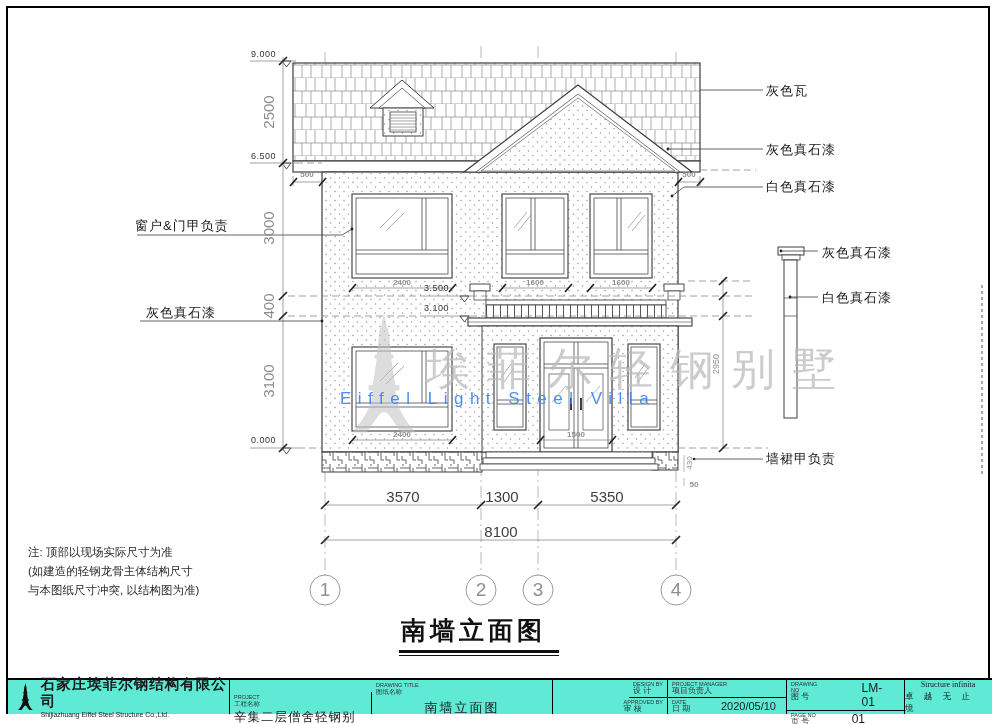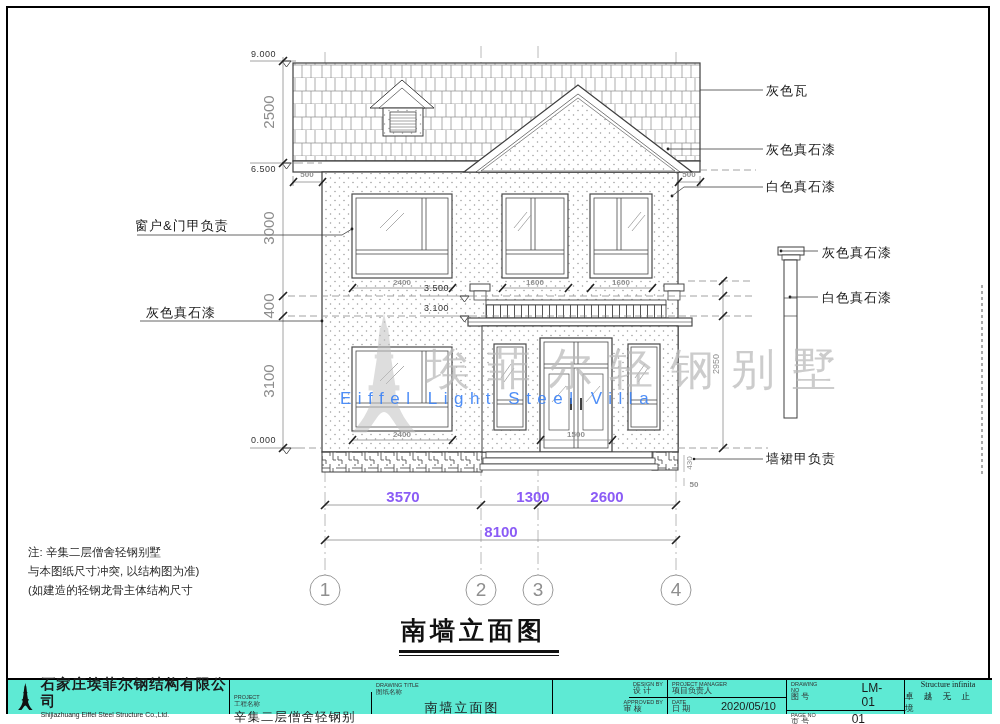--- a/index.html
+++ b/index.html
@@ -4,21 +4,21 @@
 <style>
   html,body{margin:0;padding:0;background:#ffffff;}
   .sheet{position:relative;width:1000px;height:724px;background:#fff;overflow:hidden;
          font-family:"Liberation Sans","DejaVu Sans",sans-serif;color:#1a1a1a;}
   .frame{position:absolute;left:6px;top:6px;width:984px;height:708px;border:2px solid #000;box-sizing:border-box;}
   .lyr{position:absolute;left:0;top:0;width:1000px;height:724px;}
   .t{position:absolute;white-space:nowrap;}
   .ann{font-size:13px;color:#1a1a1a;letter-spacing:1px;}
   .elev{font-size:9px;color:#333;letter-spacing:.5px;}
   .vdim{font-size:15px;color:#8d8d8d;font-weight:300;transform:translate(-50%,-50%) rotate(-90deg);}
-  .hdim{font-size:15px;color:#8b5cf6;font-weight:700;transform:translateX(-50%);}
+  .hdim{font-size:15px;color:#404040;font-weight:400;transform:translateX(-50%);}
   .tiny{font-size:8px;color:#909090;transform:translateX(-50%);font-weight:bold;}
   .tinyv{font-size:8px;color:#909090;transform:translate(-50%,-50%) rotate(-90deg);}
   .gridnum{font-size:19px;color:#8f8f8f;font-weight:300;transform:translate(-50%,-50%);}
   .notes{position:absolute;left:28px;top:543px;font-size:11.5px;line-height:19px;color:#2a2a2a;}
   .main-title{position:absolute;left:401px;top:614px;font-size:25px;font-weight:bold;letter-spacing:4px;color:#111;}
   .title-rule{position:absolute;left:399px;top:650px;width:160px;height:6px;
               border-top:3px solid #111;border-bottom:1px solid #111;box-sizing:border-box;}
   .wm-cn{position:absolute;left:426px;top:340px;font-size:44px;letter-spacing:17px;color:#bcbcbc;opacity:.75;}
   .wm-en{position:absolute;left:340px;top:389px;font-size:17px;letter-spacing:6.5px;color:#3b82f6;opacity:.9;}
   .wm-tower{position:absolute;left:348px;top:312px;opacity:.55;}
@@ -256,55 +256,55 @@
   <span class="t ann" style="left:766px;top:82px">灰色瓦</span>
   <span class="t ann" style="left:766px;top:141px">灰色真石漆</span>
   <span class="t ann" style="left:766px;top:178px">白色真石漆</span>
   <span class="t ann" style="left:822px;top:244px">灰色真石漆</span>
   <span class="t ann" style="left:822px;top:289px">白色真石漆</span>
   <span class="t ann" style="left:766px;top:450px">墙裙甲负责</span>
   <span class="t ann" style="left:135px;top:217px">窗户&amp;门甲负责</span>
   <span class="t ann" style="left:146px;top:304px">灰色真石漆</span>
 
   <span class="t elev" style="left:251px;top:49px">9.000</span>
-  <span class="t elev" style="left:251px;top:164px">6.500</span>
+  <span class="t elev" style="left:251px;top:151px">6.500</span>
   <span class="t elev" style="left:424px;top:283px">3.500</span>
   <span class="t elev" style="left:424px;top:303px">3.100</span>
   <span class="t elev" style="left:251px;top:435px">0.000</span>
 
   <span class="t vdim" style="left:268px;top:112px">2500</span>
   <span class="t vdim" style="left:268px;top:228px">3000</span>
   <span class="t vdim" style="left:268px;top:306px">400</span>
   <span class="t vdim" style="left:268px;top:381px">3100</span>
   <span class="t tinyv" style="left:716px;top:364px;font-size:9px">2950</span>
   <span class="t tinyv" style="left:689px;top:463px">430</span>
   <span class="t tiny" style="left:694px;top:480px">50</span>
 
   <span class="t hdim" style="left:403px;top:488px">3570</span>
-  <span class="t hdim" style="left:533px;top:488px">1300</span>
-  <span class="t hdim" style="left:607px;top:488px">2600</span>
+  <span class="t hdim" style="left:502px;top:488px">1300</span>
+  <span class="t hdim" style="left:607px;top:488px">5350</span>
   <span class="t hdim" style="left:501px;top:523px">8100</span>
 
   <span class="t tiny" style="left:307px;top:170px">500</span>
   <span class="t tiny" style="left:689px;top:170px">500</span>
   <span class="t tiny" style="left:402px;top:278px">2400</span>
   <span class="t tiny" style="left:535px;top:278px">1600</span>
   <span class="t tiny" style="left:621px;top:278px">1600</span>
   <span class="t tiny" style="left:402px;top:430px">2400</span>
   <span class="t tiny" style="left:576px;top:430px">1500</span>
 
   <span class="t gridnum" style="left:325px;top:590px">1</span>
   <span class="t gridnum" style="left:481px;top:590px">2</span>
   <span class="t gridnum" style="left:538px;top:590px">3</span>
   <span class="t gridnum" style="left:676px;top:590px">4</span>
 
   <div class="notes">
-    <div>注: 辛集二层僧舍轻钢别墅</div>
+    <div>注: 顶部以现场实际尺寸为准</div>
+    <div>(如建造的轻钢龙骨主体结构尺寸</div>
     <div>与本图纸尺寸冲突, 以结构图为准)</div>
-    <div>(如建造的轻钢龙骨主体结构尺寸</div>
   </div>
 
   <div class="main-title">南墙立面图</div>
   <div class="title-rule"></div>
 
   <div class="stamp"></div>
 
   <div class="tb">
     <div class="cell c-company">
       <svg width="20" height="28" viewBox="0 0 70 120" style="margin-right:6px">

